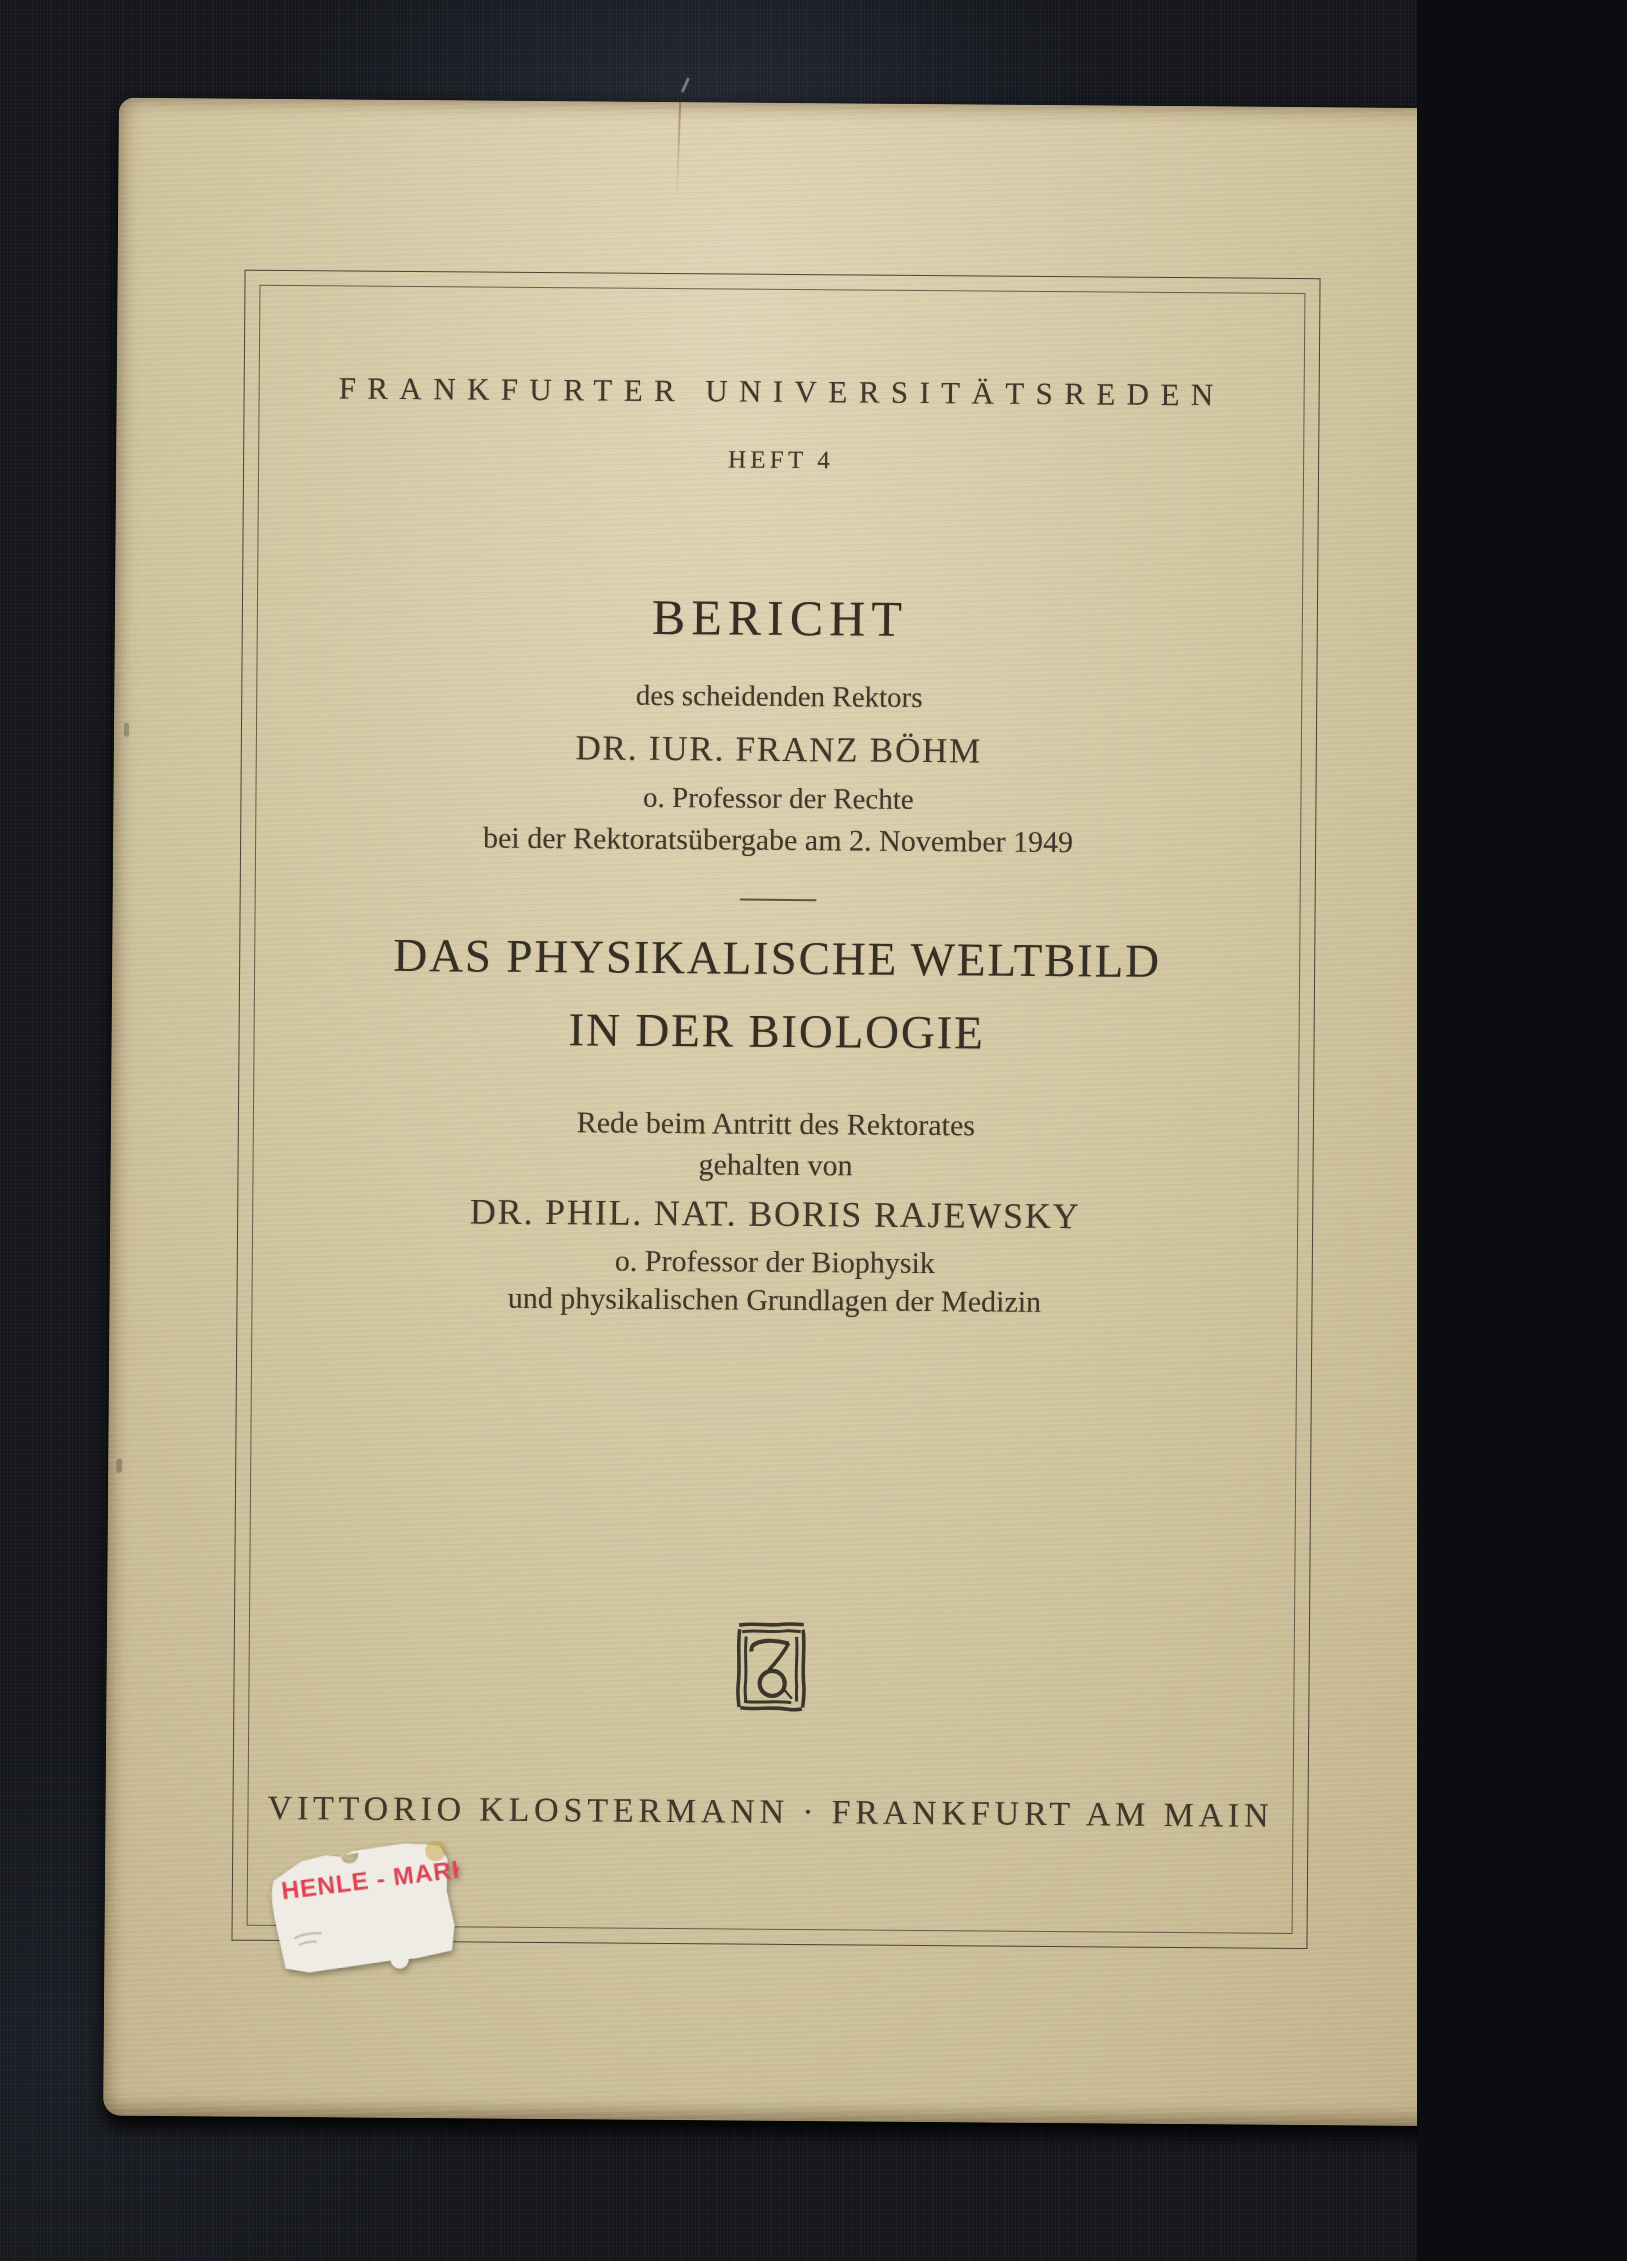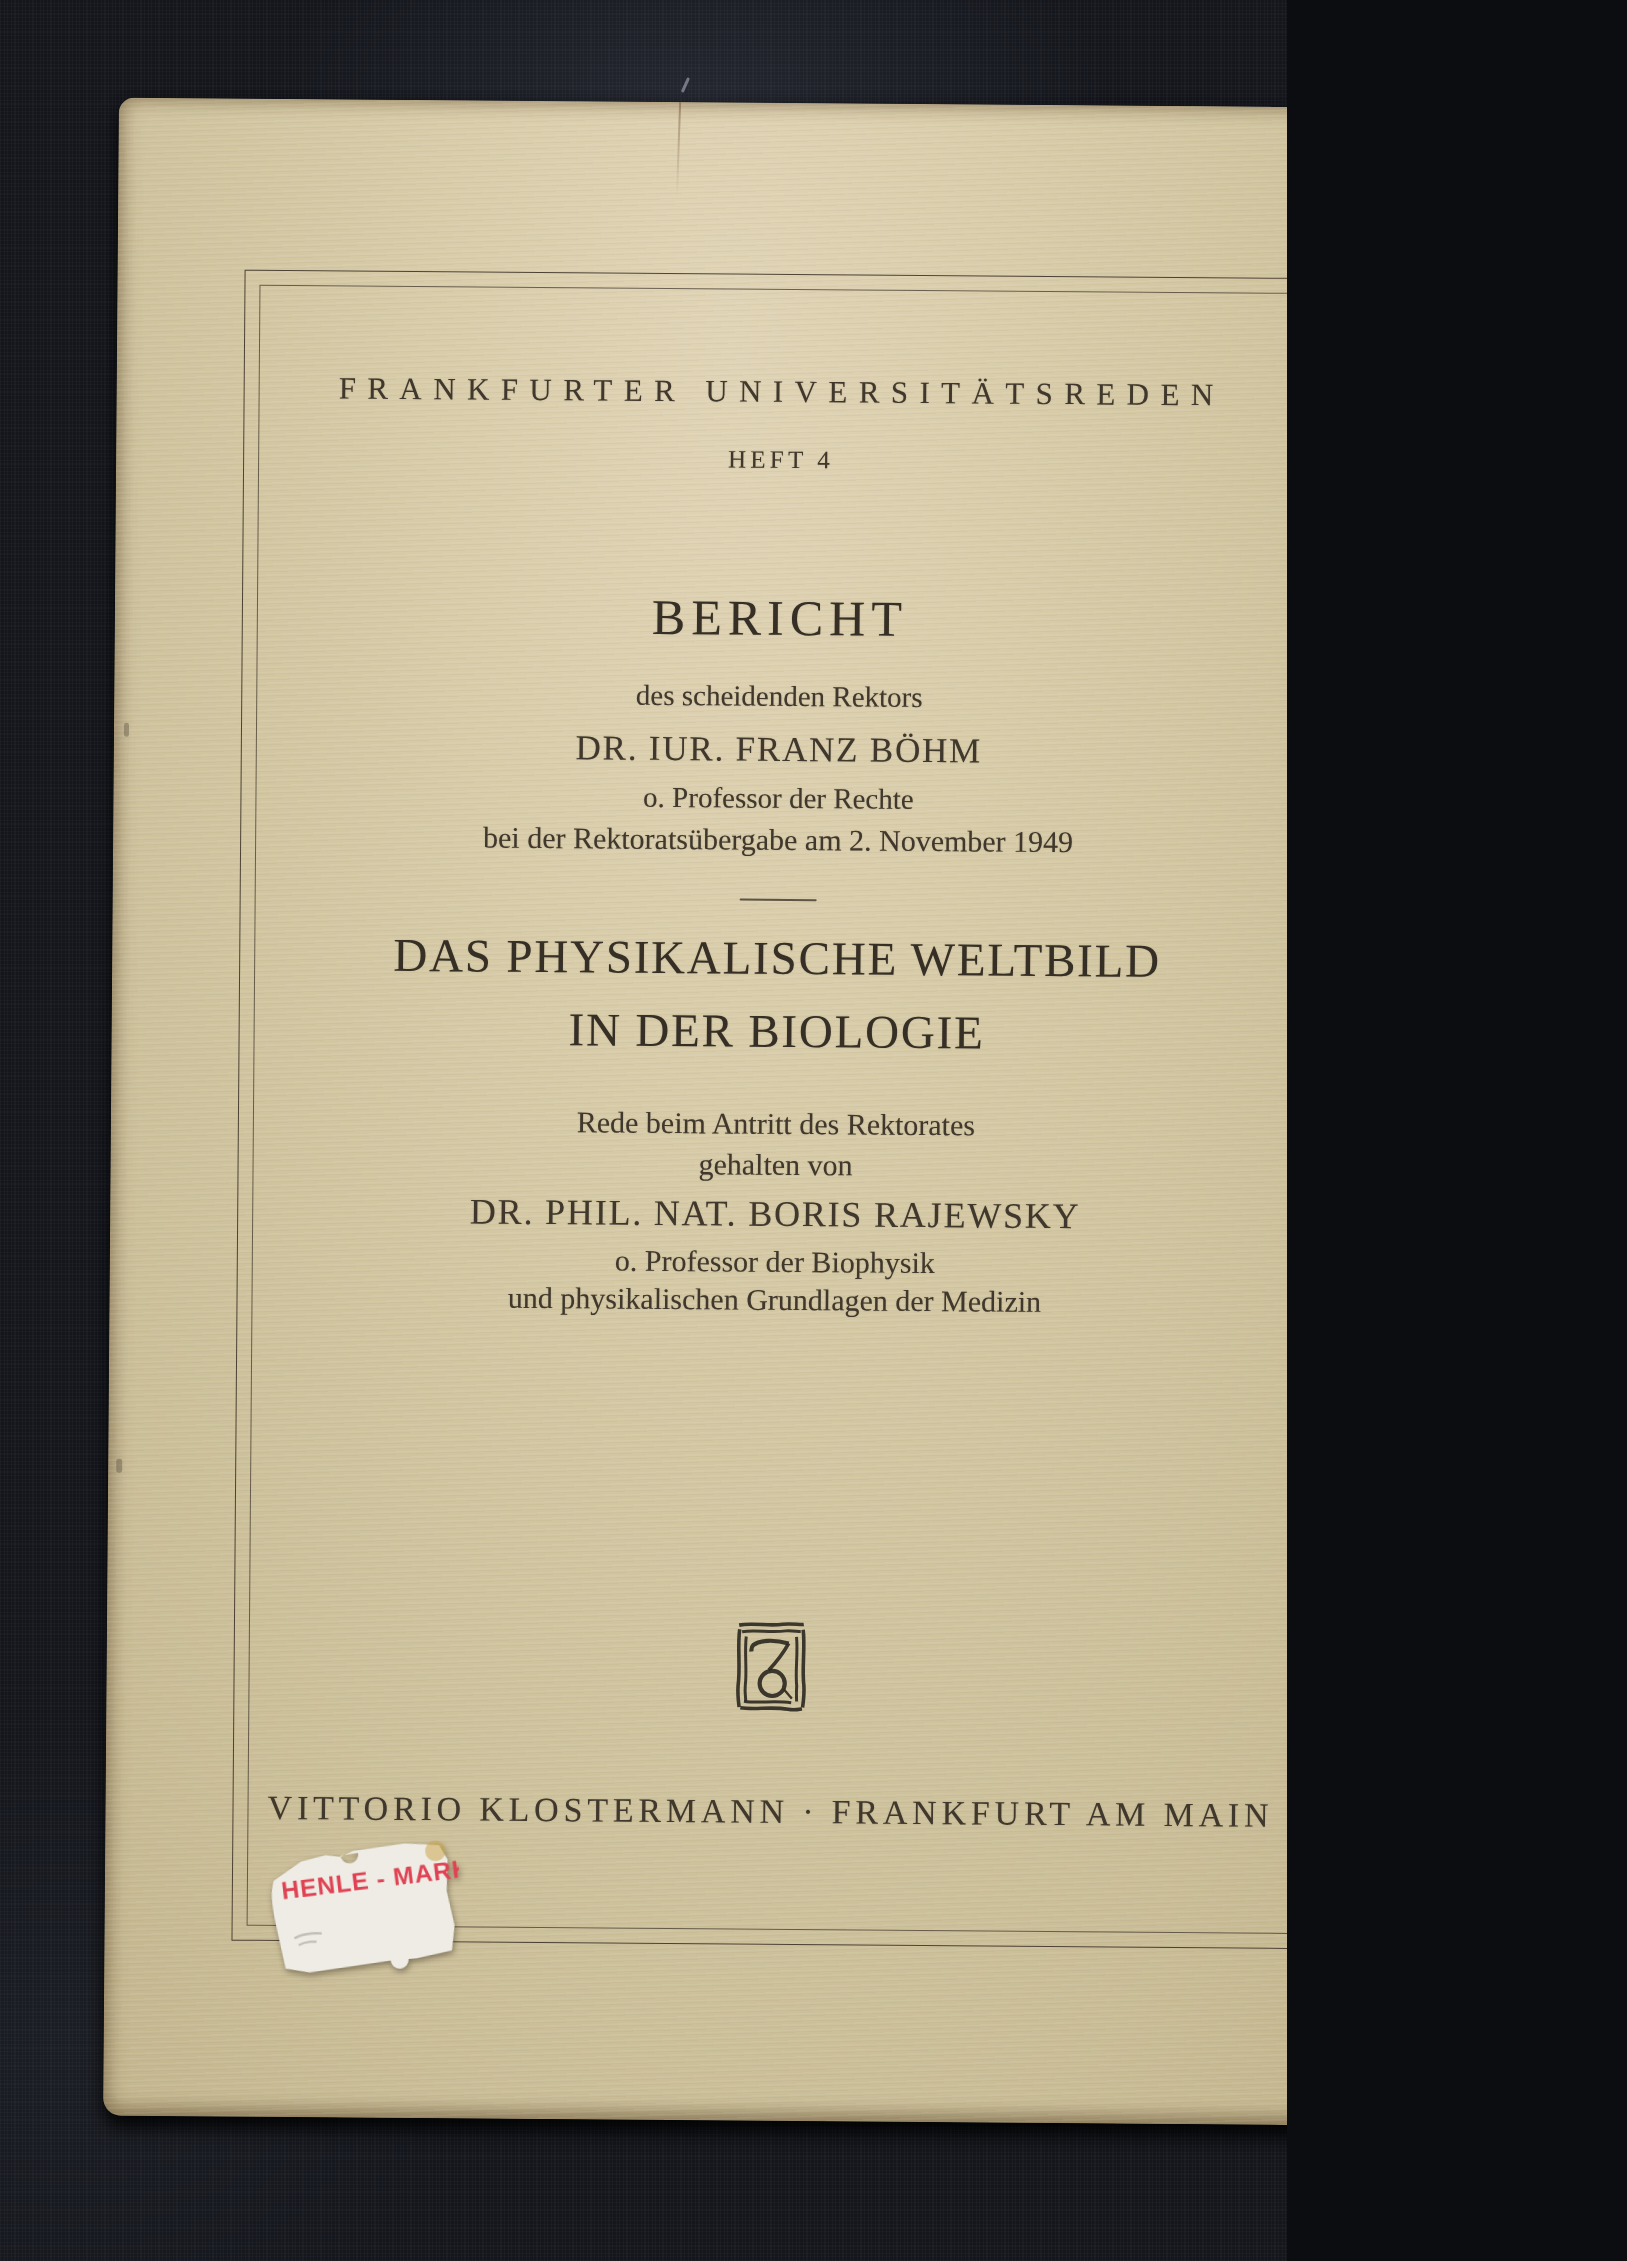--- a/index.html
+++ b/index.html
@@ -1,21 +1,21 @@
 <!DOCTYPE html>
 <html style="--fabric: #14161c; --paper: #d3c7a2; --ink: #40382c; --ink-strong: #362f25; --rule: #4a4136; --sticker-red: #df4353; --sticker-paper: #efece6;font-size:9.6px"><head>
 <meta charset="utf-8">
 <style>
   :root{
     --fabric:#14161c; --paper:#d3c7a2; --ink:#40382c; --ink-strong:#362f25;
     --rule:#4a4136; --sticker-red:#df4353; --sticker-paper:#efece6;
   }
   html,body{margin:0;padding:0;background:#0b0d11;}
   .stage{
-    position:relative;width:1287px;height:2261px;overflow:hidden;
+    position:relative;width:1417px;height:2261px;overflow:hidden;
     background-color:var(--fabric);
     background-image:
       radial-gradient(ellipse 601px 313px at 691px 102px, rgba(150,160,185,.12), transparent 70%),
       radial-gradient(ellipse 541px 421px at 72px 2044px, rgba(140,150,170,.06), transparent 75%),
       repeating-linear-gradient(90deg, rgba(255,255,255,.028) 0 1.2px, transparent 1.2px 3.6px),
       repeating-linear-gradient(0deg, rgba(255,255,255,.022) 0 1.2px, transparent 1.2px 3.6px);
   }
   .speck{position:absolute;left:684px;top:77px;width:3px;height:15.6px;border-radius:1.8px;
     background:rgba(215,220,232,.45);transform:rotate(24deg);}
   .book{

